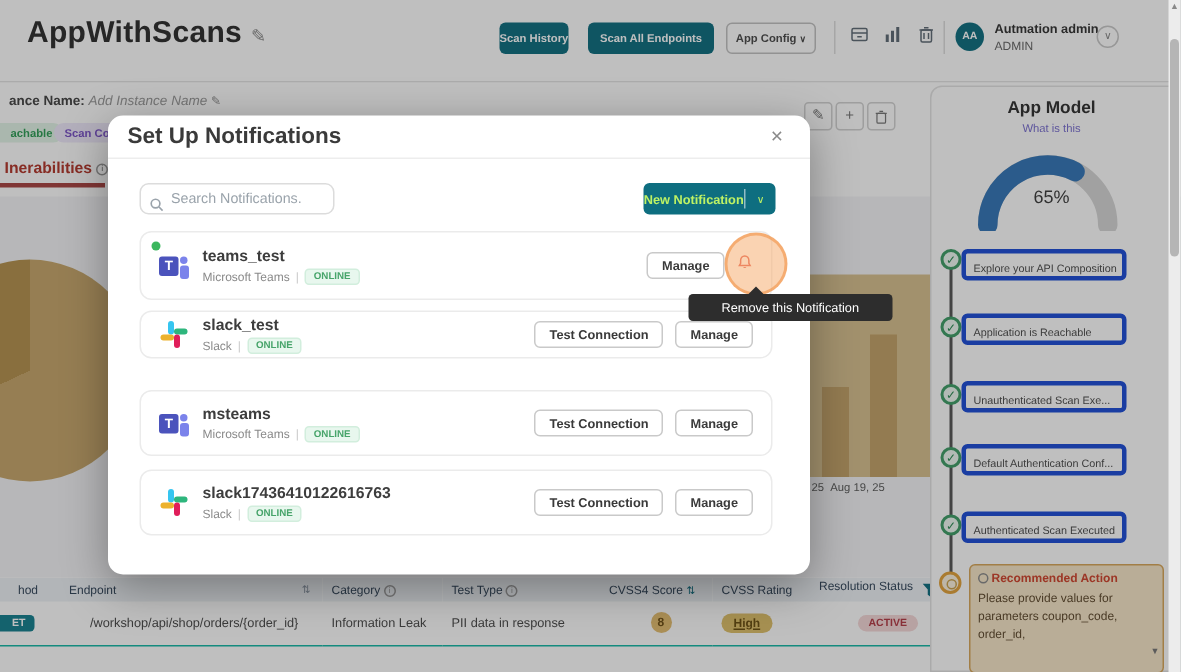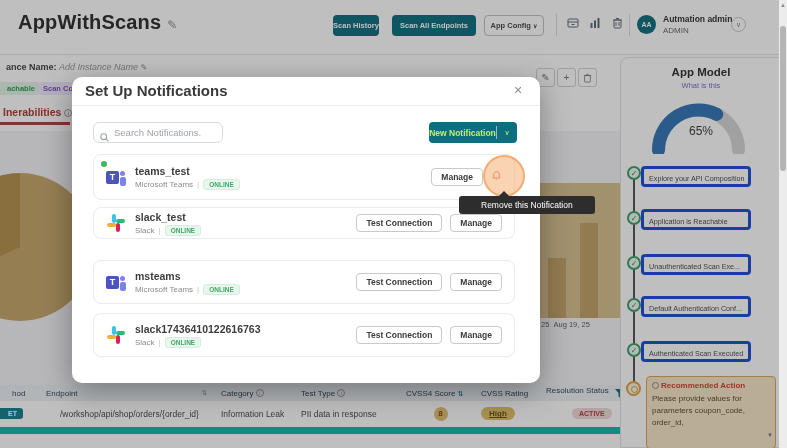--- a/index.html
+++ b/index.html
@@ -40,21 +40,21 @@
   
   .bg-pie { position:absolute; left:-54px; top:173px; width:148px; height:148px; border-radius:50%;
             background:conic-gradient(#c7a76c 0 68%, #b5924f 68% 100%); }
   .bg-chart { position:absolute; left:540px; top:183px; width:80px; height:135px; background:#d8c18f; }
   .bg-bar { position:absolute; bottom:0; background:#c3a269; }
   .axis-labels { position:absolute; left:541px; top:320px; font-size:7.5px; color:#5d5d5d; white-space:nowrap; }
 
   
   table.data { position:absolute; left:0; top:385px; width:660px; border-collapse:collapse; table-layout:fixed; background:#fff; }
   table.data th { background:#eef1f6; color:#33475b; font-size:8px; font-weight:normal; text-align:left; height:16px; padding:0 0 0 6px; white-space:nowrap; overflow:hidden; }
-  table.data td { font-size:8.5px; color:#4a4a4a; height:29px; padding:0 0 0 6px; white-space:nowrap; overflow:hidden; border-bottom:7px solid #14b8a6; }
+  table.data td { font-size:8.5px; color:#4a4a4a; height:29px; padding:0 0 0 6px; white-space:nowrap; overflow:hidden; border-bottom:1px solid #14b8a6; }
   .sort { color:#8a96a3; font-size:7px; } .sort-active { color:#0e6e80; }
   .method-badge { display:inline-block; margin-left:-6px; background:#15808f; color:#fff; font-size:7px; font-weight:bold; padding:2px 6px 2px 8px; border-radius:0 3px 3px 0; }
   .score-badge { display:inline-block; width:14px; height:14px; border-radius:50%; background:#e4bd6f; color:#6d4f15; font-size:8px; font-weight:bold; text-align:center; line-height:14px; }
   .rating-badge { display:inline-block; background:#dfc06a; color:#6b5012; font-size:8px; font-weight:bold; padding:2px 8px; border-radius:8px;text-decoration:underline; }
   .res-badge { display:inline-block; background:#f5d7d7; color:#b43b47; font-size:7px; font-weight:bold; padding:2px 7px; border-radius:8px; }
   .funnel { float:right; margin:3px 36px 0 0; }
 
   
   .sidebar { position:absolute; left:620px; top:57px; width:162px; height:391px; background:#fff; border:1px solid #e3e3e3; border-radius:8px 0 0 0; }
   .sb-title { position:absolute; left:0; top:8px; width:100%; text-align:center; font-size:11.5px; font-weight:bold; color:#303030; }

